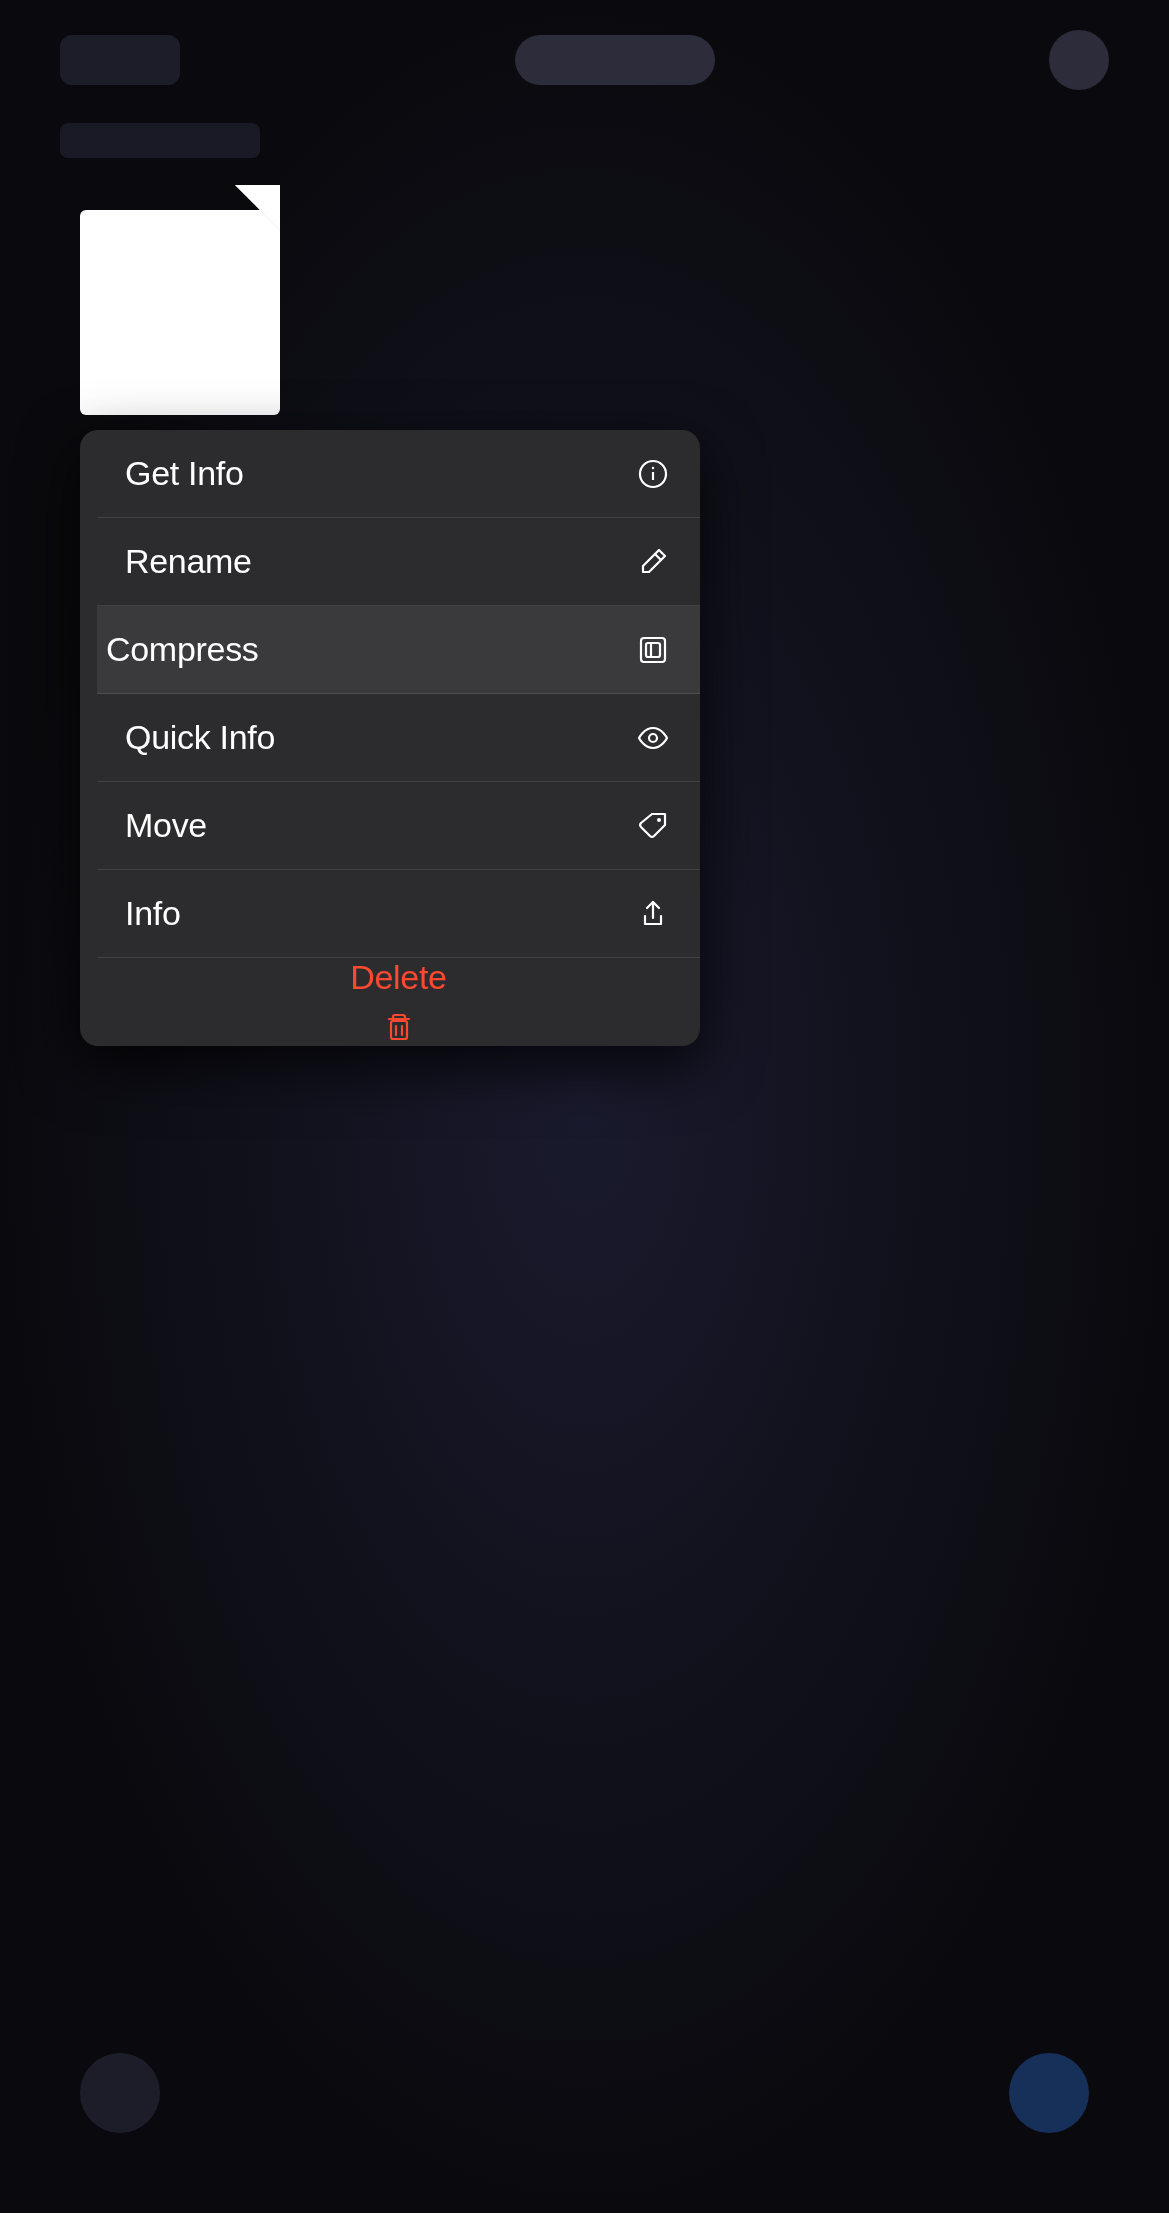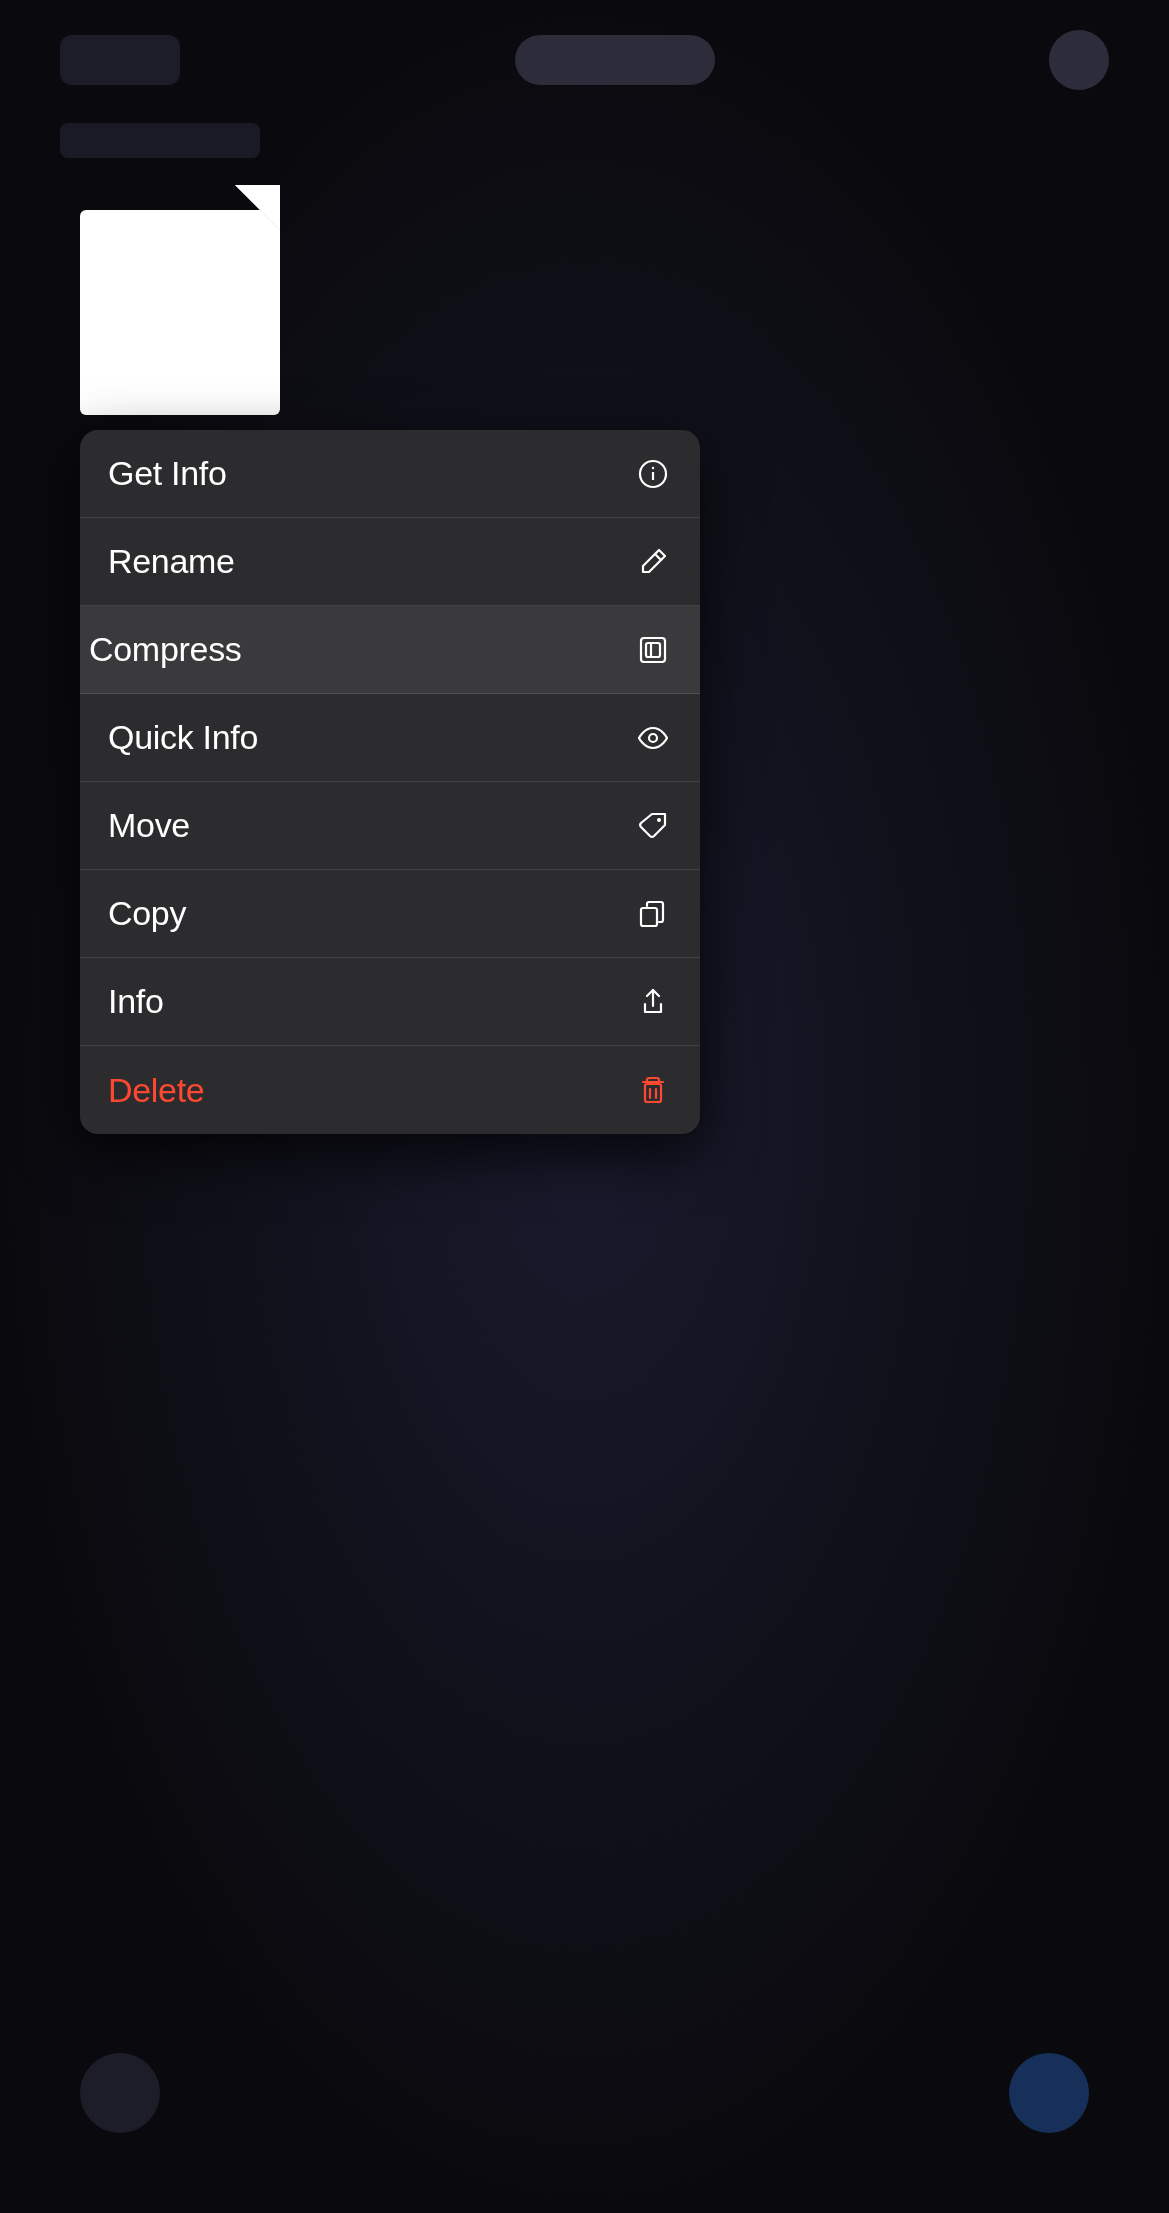--- a/index.html
+++ b/index.html
@@ -147,24 +147,26 @@
 
     .menu-item {
       display: flex;
       align-items: center;
       justify-content: space-between;
       padding: 0 28px;
       height: 88px;
       border-bottom: 1px solid rgba(255,255,255,0.1);
       cursor: pointer;
       position: relative;
+      margin-left: 17px;
     }
 
     .menu-item:last-child {
       border-bottom: none;
+      flex-direction: column;
     }
 
     .menu-item.highlighted {
       background: #3a3a3c;
       padding-left: 9px;
     }
 
     .menu-item-label {
       font-size: 34px;
       font-weight: 400;
@@ -293,29 +295,20 @@
   <div class="menu-item">
     <span class="menu-item-label">Move</span>
     <span class="menu-item-icon">
       <svg viewBox="0 0 32 32" fill="none" stroke="white" stroke-width="2.2" stroke-linecap="round" stroke-linejoin="round">
         <path d="M17 4H28v11L17 26a3 3 0 01-4 0L4 17a3 3 0 010-4L15 4z"></path>
         <circle cx="22" cy="10" r="2" fill="white" stroke="none"></circle>
       </svg>
     </span>
   </div>
 
-  <div class="menu-item">
-    <span class="menu-item-label">Copy</span>
-    <span class="menu-item-icon">
-      <svg viewBox="0 0 32 32" fill="none" stroke="white" stroke-width="2.2" stroke-linecap="round" stroke-linejoin="round">
-        <path d="M10 8V6a2 2 0 012-2h12a2 2 0 012 2v16a2 2 0 01-2 2h-2"></path>
-        <rect x="4" y="10" width="16" height="18" rx="2"></rect>
-      </svg>
-    </span>
-  </div>
 
 
   <div class="menu-item">
     <span class="menu-item-label">Info</span>
     <span class="menu-item-icon">
       <svg viewBox="0 0 32 32" fill="none" stroke="white" stroke-width="2.2" stroke-linecap="round" stroke-linejoin="round">
         <path d="M16 4v16"></path>
         <path d="M10 10l6-6 6 6"></path>
         <path d="M8 18v8h16v-8"></path>
       </svg>

